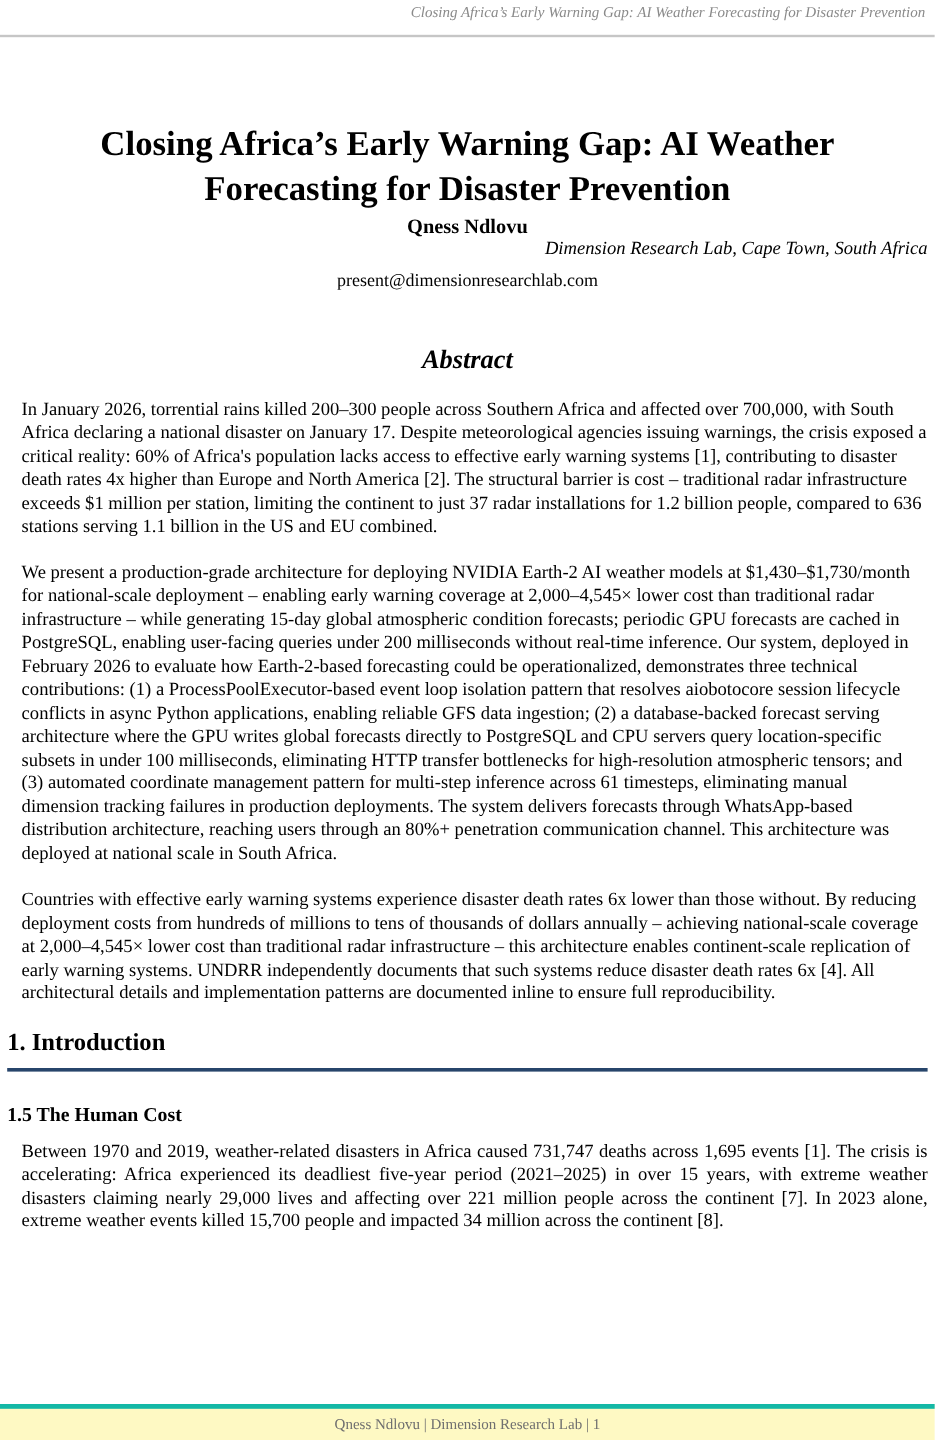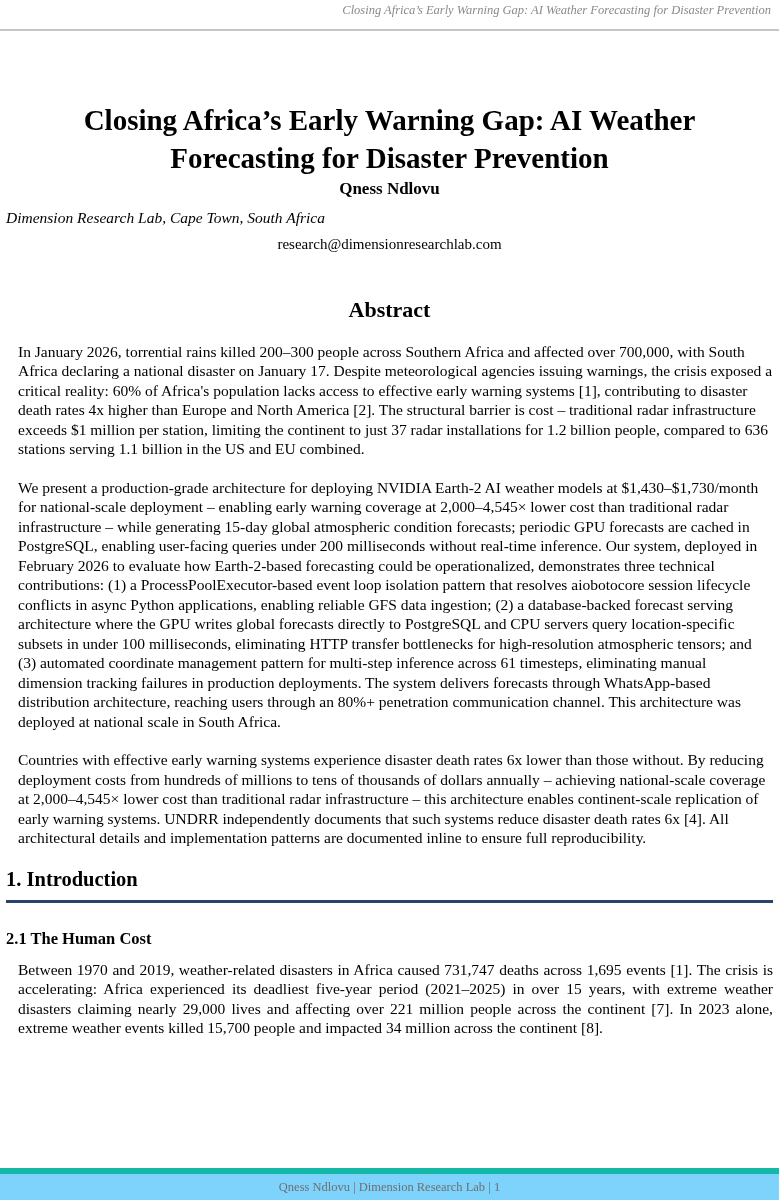--- a/index.html
+++ b/index.html
@@ -35,35 +35,36 @@
     font-weight: bold;
     line-height: 1.32;
   }
   .author {
     margin-top: 1px;
     text-align: center;
     font-size: 17px;
     font-weight: bold;
   }
   .affiliation {
-    margin-top: 10px;
-    text-align: left;
+    margin-top: 0;
+    text-align: right;
     font-style: italic;
     font-size: 15.5px;
   }
   .email {
     margin-top: 9px;
     text-align: center;
     font-size: 15px;
   }
   h2.abstract-heading {
     margin: 44px 0 0 0;
     text-align: center;
     font-size: 22px;
     font-weight: bold;
+    font-style: italic;
   }
   p.body-para {
     font-size: 15.5px;
     line-height: 1.26;
     margin: 19px 0 0 12px;
     text-align: left;
   }
   p.body-para.justified {
     text-align: justify;
     font-family: Liberation Serif, serif;
@@ -81,52 +82,52 @@
     font-weight: bold;
   }
   p.intro-para {
     margin-top: 11px;
   }
   .page-footer {
     position: absolute;
     left: 0;
     bottom: 0;
     width: 100%;
-    border-top: 6px solid #14b8a6;
-    background: #7dd3fc;
+    border-top: 4px solid #14b8a6;
+    background: #fef9c3;
     text-align: center;
     color: #6f6f6f;
     font-size: 12.5px;
     padding: 6px 0 5px 0;
   }
 </style>
 </head>
 <body>
 
 <div class="running-header">Closing Africa’s Early Warning Gap: AI Weather Forecasting for Disaster Prevention</div>
 
 <div class="page-body">
 
   <h1 class="paper-title">Closing Africa’s Early Warning Gap: AI Weather Forecasting for Disaster Prevention</h1>
 
   <div class="author">Qness Ndlovu</div>
 
   <div class="affiliation">Dimension Research Lab, Cape Town, South Africa</div>
 
-  <div class="email">research@dimensionresearchlab.com</div>
+  <div class="email">present@dimensionresearchlab.com</div>
 
   <h2 class="abstract-heading">Abstract</h2>
 
   <p class="body-para">In January 2026, torrential rains killed 200–300 people across Southern Africa and affected over 700,000, with South Africa declaring a national disaster on January 17. Despite meteorological agencies issuing warnings, the crisis exposed a critical reality: 60% of Africa's population lacks access to effective early warning systems [1], contributing to disaster death rates 4x higher than Europe and North America [2]. The structural barrier is cost – traditional radar infrastructure exceeds $1 million per station, limiting the continent to just 37 radar installations for 1.2 billion people, compared to 636 stations serving 1.1 billion in the US and EU combined.</p>
 
   <p class="body-para">We present a production-grade architecture for deploying NVIDIA Earth-2 AI weather models at $1,430–$1,730/month for national-scale deployment – enabling early warning coverage at 2,000–4,545× lower cost than traditional radar infrastructure – while generating 15-day global atmospheric condition forecasts; periodic GPU forecasts are cached in PostgreSQL, enabling user-facing queries under 200 milliseconds without real-time inference. Our system, deployed in February 2026 to evaluate how Earth-2-based forecasting could be operationalized, demonstrates three technical contributions: (1) a ProcessPoolExecutor-based event loop isolation pattern that resolves aiobotocore session lifecycle conflicts in async Python applications, enabling reliable GFS data ingestion; (2) a database-backed forecast serving architecture where the GPU writes global forecasts directly to PostgreSQL and CPU servers query location-specific subsets in under 100 milliseconds, eliminating HTTP transfer bottlenecks for high-resolution atmospheric tensors; and (3) automated coordinate management pattern for multi-step inference across 61 timesteps, eliminating manual dimension tracking failures in production deployments. The system delivers forecasts through WhatsApp-based distribution architecture, reaching users through an 80%+ penetration communication channel. This architecture was deployed at national scale in South Africa.</p>
 
   <p class="body-para">Countries with effective early warning systems experience disaster death rates 6x lower than those without. By reducing deployment costs from hundreds of millions to tens of thousands of dollars annually – achieving national-scale coverage at 2,000–4,545× lower cost than traditional radar infrastructure – this architecture enables continent-scale replication of early warning systems. UNDRR independently documents that such systems reduce disaster death rates 6x [4]. All architectural details and implementation patterns are documented inline to ensure full reproducibility.</p>
 
   <h2 class="section-heading">1. Introduction</h2>
 
-  <h3 class="subsection-heading">2.1 The Human Cost</h3>
+  <h3 class="subsection-heading">1.5 The Human Cost</h3>
 
   <p class="body-para justified intro-para">Between 1970 and 2019, weather-related disasters in Africa caused 731,747 deaths across 1,695 events [1]. The crisis is accelerating: Africa experienced its deadliest five-year period (2021–2025) in over 15 years, with extreme weather disasters claiming nearly 29,000 lives and affecting over 221 million people across the continent [7]. In 2023 alone, extreme weather events killed 15,700 people and impacted 34 million across the continent [8].</p>
 
 </div>
 
 <div class="page-footer">Qness Ndlovu | Dimension Research Lab | 1</div>
 
 </body></html>

